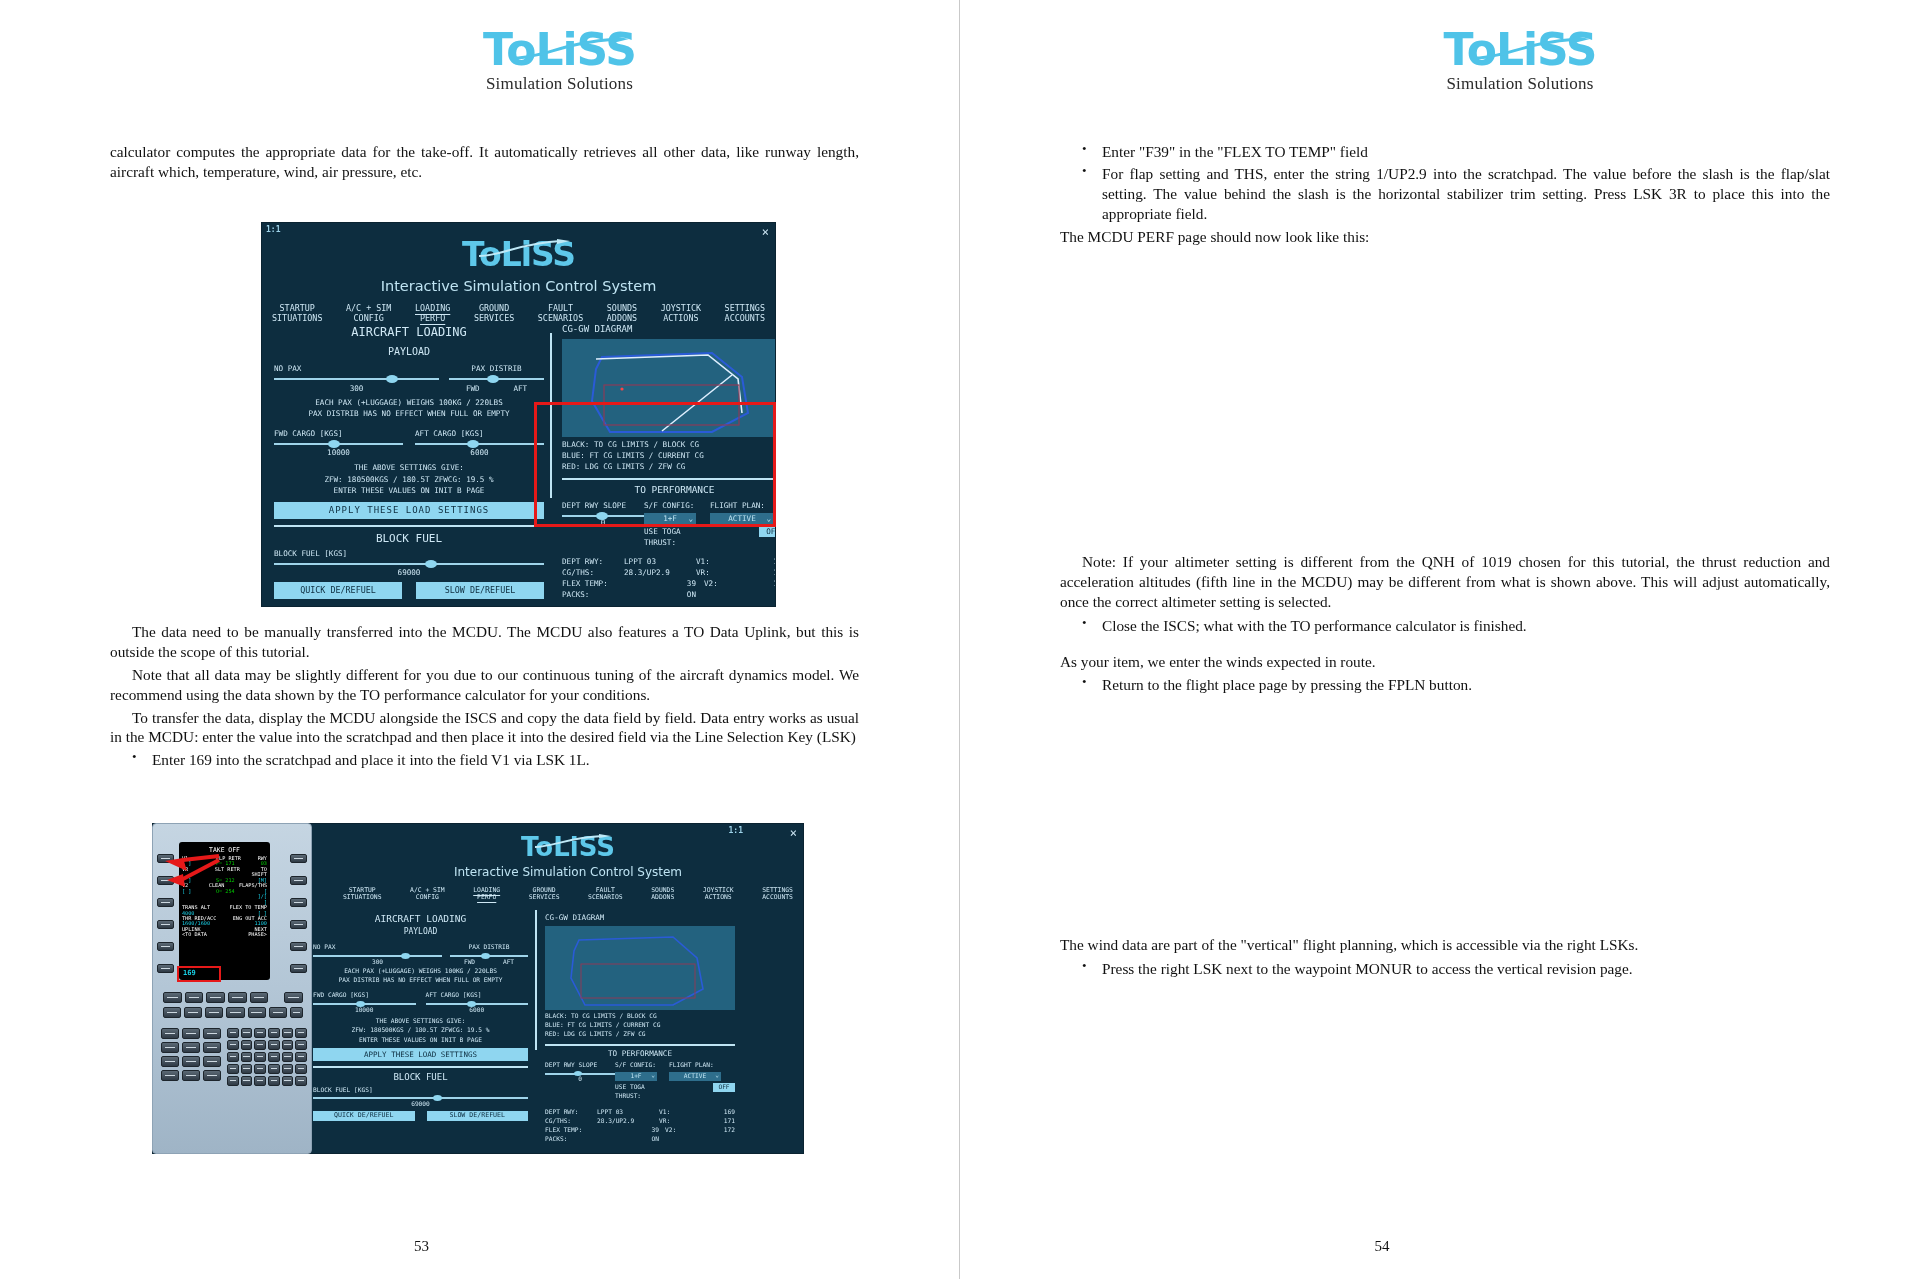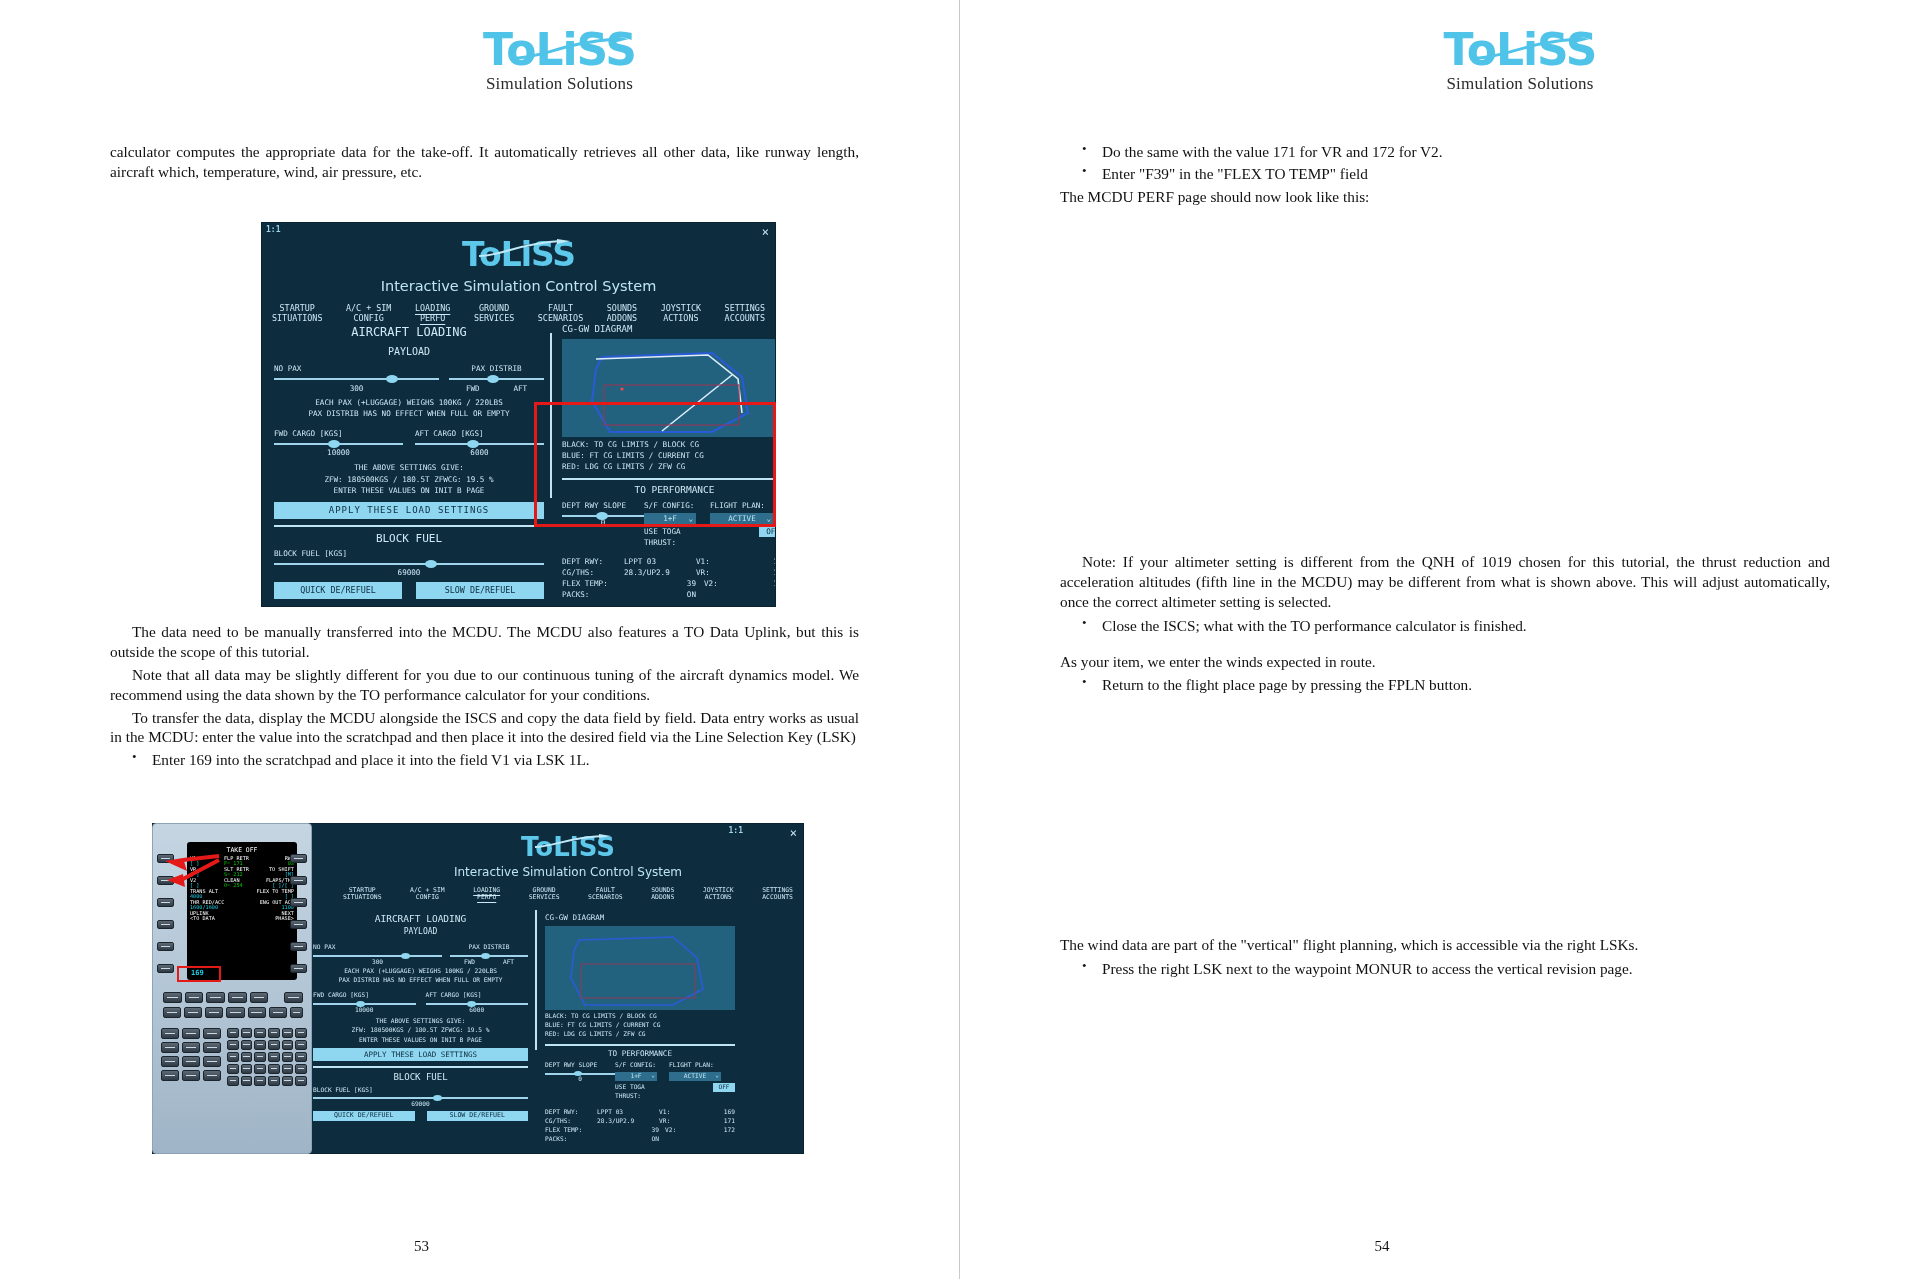--- a/index.html
+++ b/index.html
@@ -499,21 +499,21 @@
                 <div style="display:flex;">
                   <span style="width:52px;">PACKS:</span>
                   <span style="width:62px;text-align:right;">ON</span>
                 </div>
               </div>
             </div>
           </div>
         </div>
 
         <div class="mcdu" style="position:absolute;left:0;top:0;width:160px;height:331px;">
-          <div class="mcdu-screen" style="left:34px;top:18px;width:110px;height:138px;">
+          <div class="mcdu-screen" style="left:26px;top:18px;width:91px;height:138px;">
             <div class="scr-line c-w" style="left:0;top:4px;width:100%;text-align:center;font-size:6.4px;">TAKE OFF</div>
             <div style="position:absolute;left:3px;top:14px;right:3px;font-size:5.2px;line-height:1.05;">
               <div style="display:flex;">
                   <span class="c-w" style="width:34px;">V1</span>
                   <span class="c-w" style="width:38px;">FLP RETR</span>
                   <span class="c-w" style="flex:1;text-align:right;">RWY</span>
                 </div>
               <div style="display:flex;">
                   <span class="c-c" style="width:34px;">[ ]</span>
                   <span class="c-g" style="width:38px;">F= 171</span>
@@ -691,22 +691,22 @@
               <path d="M2 22 C30 22 52 6 104 3" stroke="#4FC3E8" stroke-width="3" fill="none"></path>
               <polygon points="100,0 116,3 100,7" fill="#4FC3E8"></polygon>
             </svg>
           </div>
           <div class="logo-sub">Simulation Solutions</div>
         </div>
       </div>
 
       <div class="col" style="left:100px; right:90px; top:142px;">
         <ul class="bul">
-          <li>Do the same with the value 171 for VR and 172 for V2.</li>
           <li>Enter "F39" in the "FLEX TO TEMP" field</li>
+          <li>For flap setting and THS, enter the string 1/UP2.9 into the scratchpad. The value before the slash is the flap/slat setting. The value behind the slash is the horizontal stabilizer trim setting. Press LSK 3R to place this into the appropriate field.</li>
         </ul>
         <p class="body" style="margin-top:3px;">The MCDU PERF page should now look like this:</p>
       </div>
 
       <div class="col" style="left:100px; right:90px; top:552px;">
         <p class="body indent">Note: If your altimeter setting is different from the QNH of 1019 chosen for this tutorial, the thrust reduction and acceleration altitudes (fifth line in the MCDU) may be different from what is shown above. This will adjust automatically, once the correct altimeter setting is selected.</p>
         <ul class="bul" style="margin-top:4px;">
           <li>Close the ISCS; what with the TO performance calculator is finished.</li>
         </ul>
         <p class="body" style="margin-top:16px;">As your item, we enter the winds expected in route.</p>

